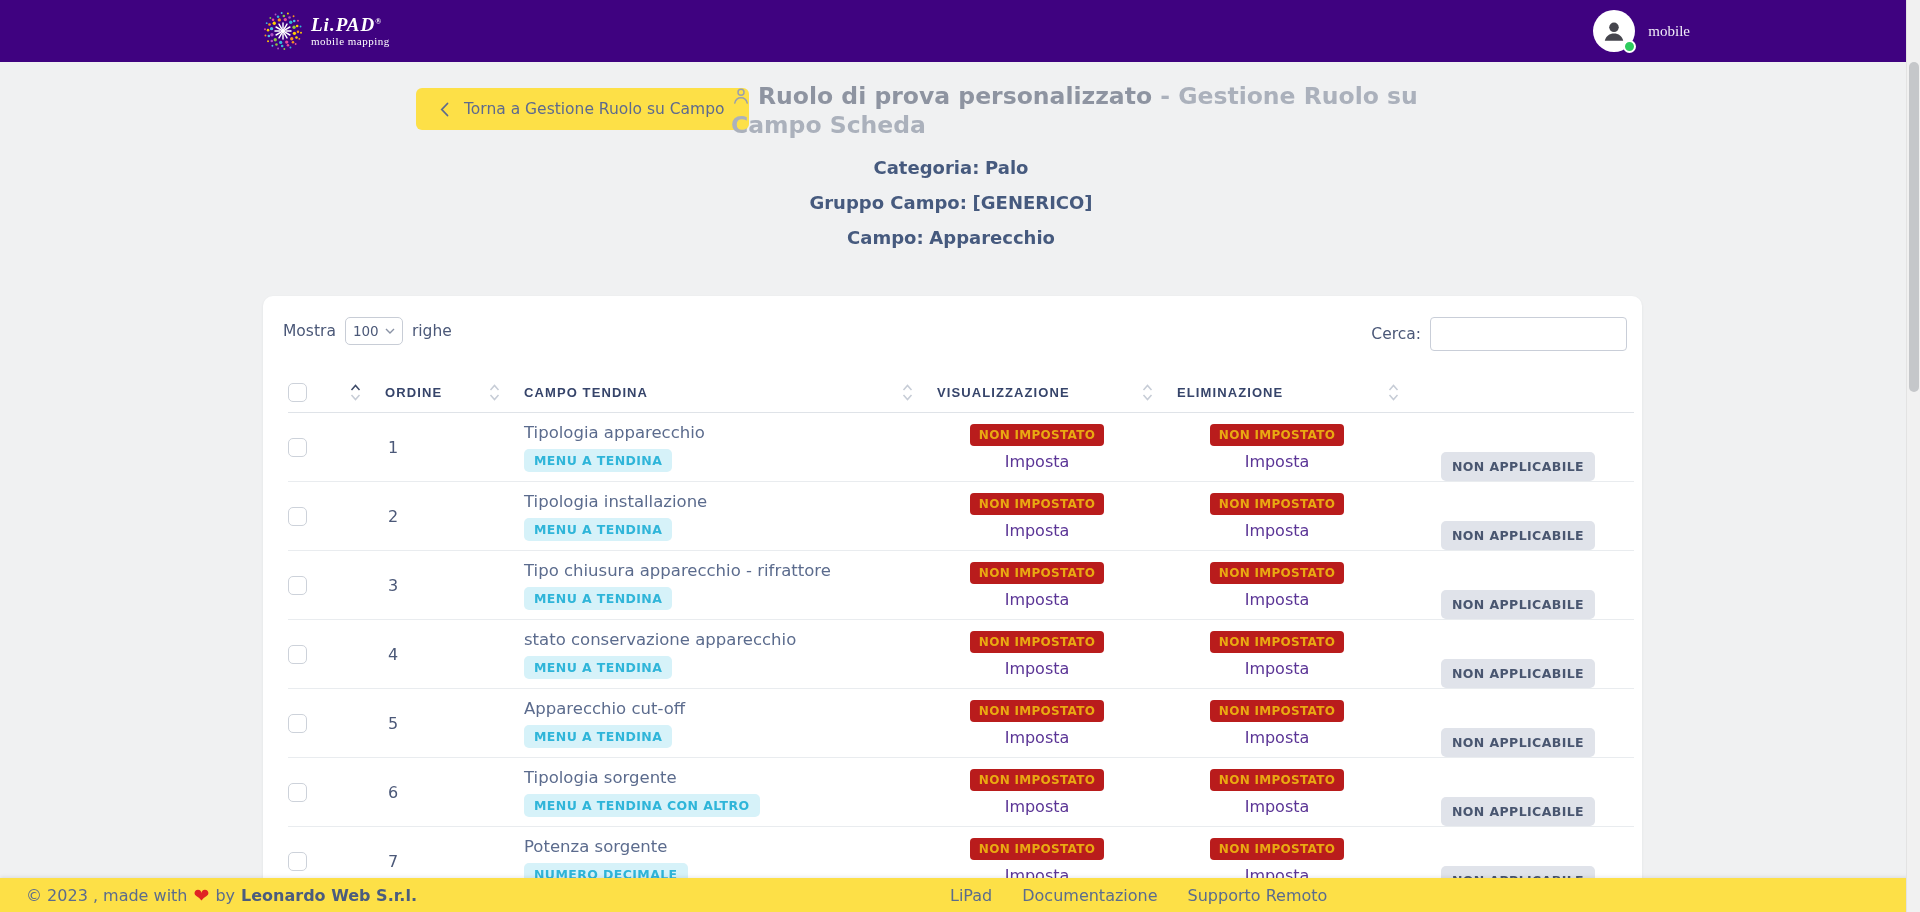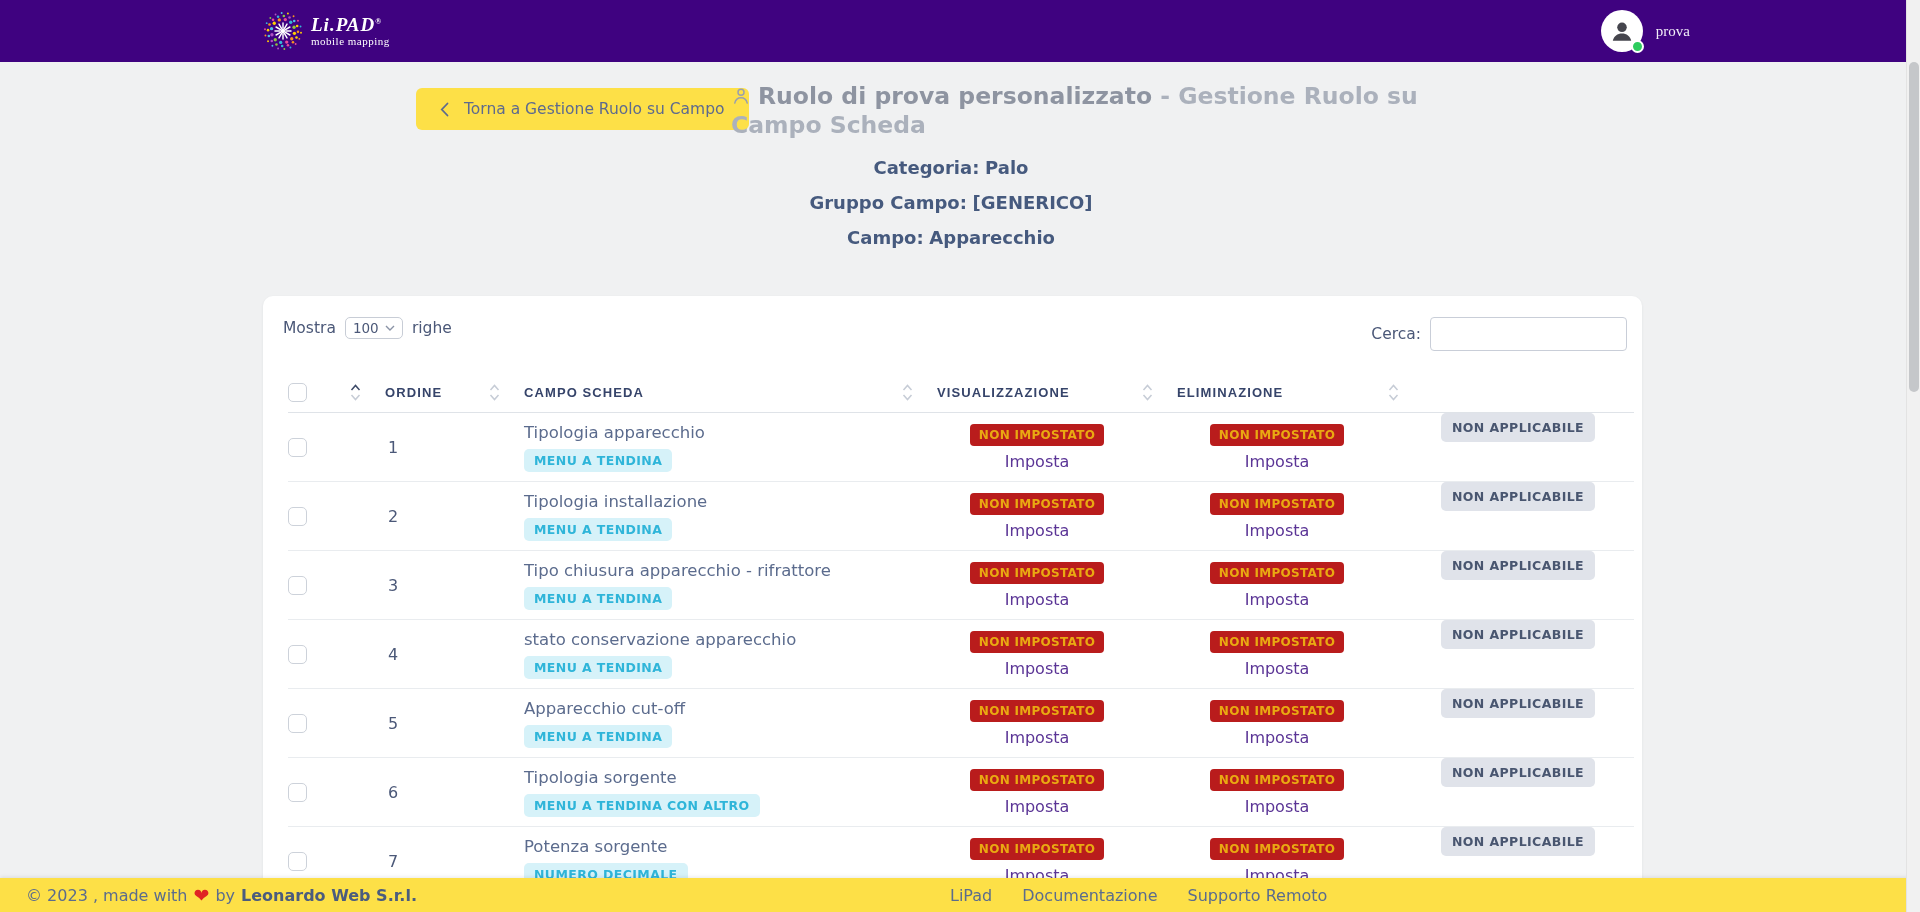--- a/index.html
+++ b/index.html
@@ -28,21 +28,21 @@
 
   .info-block { position:absolute; left:251px; top:156px; width:1400px; text-align:center; color:#465a7e; font-size:18px; }
   .info-line { line-height:24px; margin-bottom:11px; }
   .info-line .lbl { font-weight:600; }
   .info-line .val { font-weight:800; }
 
   
   .card { position:absolute; left:263px; top:296px; width:1379px; height:624px; background:#fff; border-radius:10px; box-shadow:0 1px 3px rgba(30,40,60,.07); z-index:1; }
   .controls { position:relative; height:76px; padding:21px 15px 0 20px; display:flex; justify-content:space-between; align-items:flex-start; color:#4b5878; font-size:15.5px; }
   .length-ctl { display:flex; align-items:center; gap:9px; }
-  .select-box { display:flex; align-items:center; justify-content:space-between; width:58px; height:22px; border:1px solid #c8cdd6; border-radius:5px; padding:0 7px; font-size:13.5px; color:#4b5878; background:#fff; cursor:pointer; }
+  .select-box { display:flex; align-items:center; justify-content:space-between; width:58px; height:28px; border:1px solid #c8cdd6; border-radius:5px; padding:0 7px; font-size:13.5px; color:#4b5878; background:#fff; cursor:pointer; }
   .search-ctl { display:flex; align-items:center; gap:9px; }
   .search-input { width:197px; height:34px; border:1px solid #c9ced8; border-radius:4px; background:#fff; font-family:inherit; font-size:15px; padding:0 9px; color:#4b5878; }
 
   .thead { margin:0 8px 0 25px; height:41px; display:flex; border-bottom:1px solid #dfe3e8; }
   .hcell { display:flex; align-items:center; font-size:13px; font-weight:bold; letter-spacing:1.1px; color:#36446a; font-family:"Liberation Sans",sans-serif; }
   .hcell .arrows { margin-left:auto; margin-right:24px; display:flex; flex-direction:column; gap:3px; }
   .hcell.c-del .arrows { margin-right:4px; }
   .arrows svg { display:block; }
   .arrows .chev { stroke:#c6ccd6; }
   .arrows .chev.active { stroke:#3d4a68; }
@@ -50,21 +50,21 @@
   .c-check{width:97px;} .c-ordine{width:139px;} .c-campo{width:413px;} .c-vis{width:240px;} .c-mod{width:231px;} .c-del{width:226px;}
 
   .trow { margin:0 8px 0 25px; height:69px; display:flex; border-bottom:1px solid #e9ecef; }
   .cell { display:flex; }
   .cell.c-check { align-items:center; }
   .cell.c-ordine { align-items:center; font-size:16px; color:#4b5878; padding-left:3px; }
   .cell.c-campo { flex-direction:column; align-items:flex-start; padding-top:10px; }
   .campo-name { font-size:16.5px; color:#5b6b8d; line-height:20px; }
   .stack { display:flex; flex-direction:column; align-items:center; padding-top:11px; }
   .c-vis .stack, .c-mod .stack { width:200px; }
-  .c-del .stack { width:220px; justify-content:flex-start; padding-top:0; height:100%; }
+  .c-del .stack { width:220px; justify-content:flex-end; padding-top:0; height:100%; }
 
   .checkbox { width:19px; height:19px; border:1.5px solid #cdd2da; border-radius:5px; background:#fff; cursor:pointer; }
 
   .badge-type { margin-top:6px; background:#d6f2f9; color:#2fb5d9; font-size:12.5px; font-weight:bold; letter-spacing:.4px; padding:5px 10px; border-radius:5px; line-height:13px; white-space:nowrap; }
   .badge-warn { background:#b91c1c; color:#e9a912; font-size:12px; font-weight:bold; letter-spacing:.3px; padding:5px 9px; border-radius:4px; line-height:12px; white-space:nowrap; }
   .badge-neutral { background:#e0e3ea; color:#495670; font-size:12.5px; font-weight:bold; letter-spacing:.4px; padding:8px 11px; border-radius:5px; line-height:13px; white-space:nowrap; }
   .action-link { margin-top:6px; color:#5b3596; font-size:16px; text-decoration:none; cursor:pointer; }
 
   
   .footer { position:absolute; left:0; bottom:0; width:1920px; height:34px; background:#fde047; box-shadow:0 -1px 4px rgba(0,0,0,.09); z-index:50; display:flex; align-items:center; }
@@ -150,21 +150,21 @@
     </div>
   </div>
   <div class="user">
     <div class="avatar">
       <svg width="26" height="26" viewBox="0 0 24 24">
         <circle cx="12" cy="8.6" r="4.4" fill="#45454d"></circle>
         <path d="M3.5 21c.8-4.4 4.4-6.8 8.5-6.8s7.7 2.4 8.5 6.8z" fill="#45454d"></path>
       </svg>
       <span class="status-dot"></span>
     </div>
-    <span class="username">prova</span>
+    <span class="username">mobile</span>
   </div>
 </header>
 
 <button class="back-btn">
   <svg width="9" height="15" viewBox="0 0 9 15">
     <polyline points="7.5,1.5 1.8,7.5 7.5,13.5" fill="none" stroke="#5d6a8e" stroke-width="1.8" stroke-linecap="round"></polyline>
   </svg>
   <span>Torna a Gestione Ruolo su Campo</span>
 </button>
 
@@ -216,21 +216,21 @@
       <span class="arrows">
         <svg width="11" height="7" viewBox="0 0 11 7">
             <polyline class="chev" points="1.5,6 5.5,1.5 9.5,6" fill="none" stroke-width="1.5"></polyline>
           </svg>
         <svg width="11" height="7" viewBox="0 0 11 7">
             <polyline class="chev" points="1.5,1 5.5,5.5 9.5,1" fill="none" stroke-width="1.5"></polyline>
           </svg>
       </span>
     </div>
     <div class="hcell c-campo">
-      <span>CAMPO SCHEDA</span>
+      <span>CAMPO TENDINA</span>
       <span class="arrows">
         <svg width="11" height="7" viewBox="0 0 11 7">
             <polyline class="chev" points="1.5,6 5.5,1.5 9.5,6" fill="none" stroke-width="1.5"></polyline>
           </svg>
         <svg width="11" height="7" viewBox="0 0 11 7">
             <polyline class="chev" points="1.5,1 5.5,5.5 9.5,1" fill="none" stroke-width="1.5"></polyline>
           </svg>
       </span>
     </div>
     <div class="hcell c-vis">

